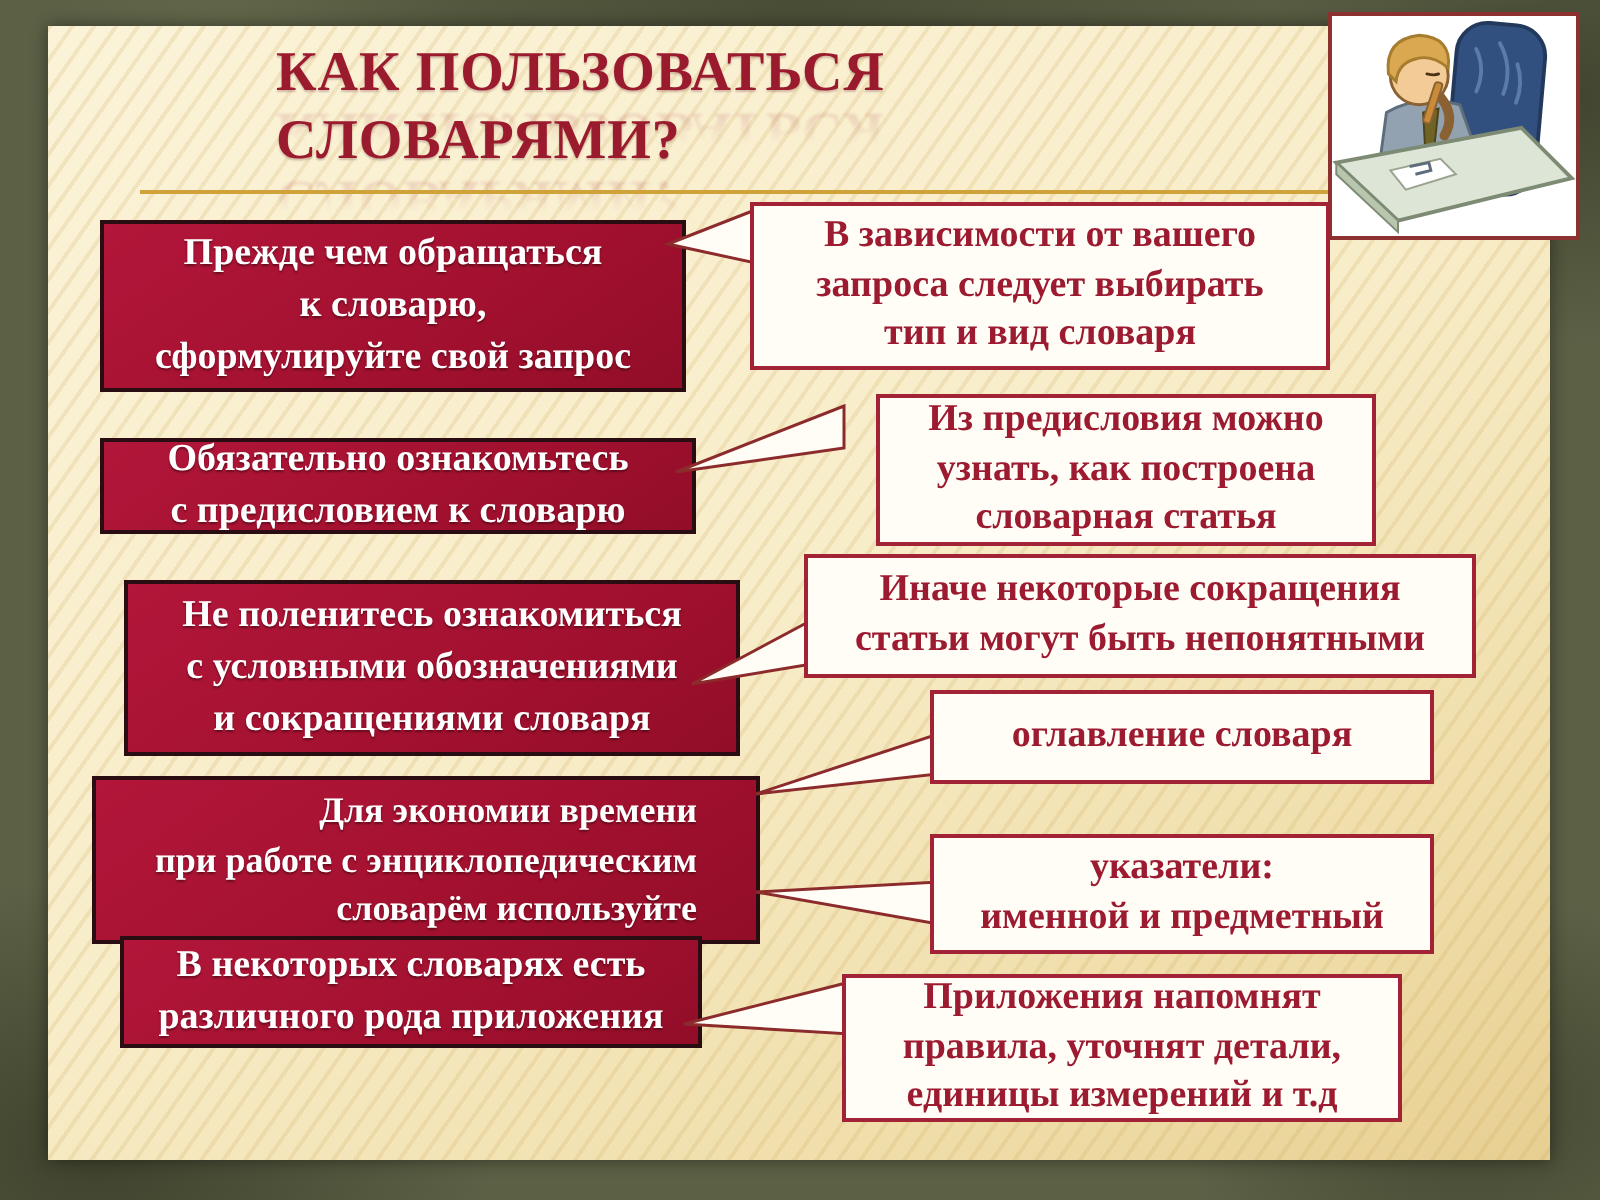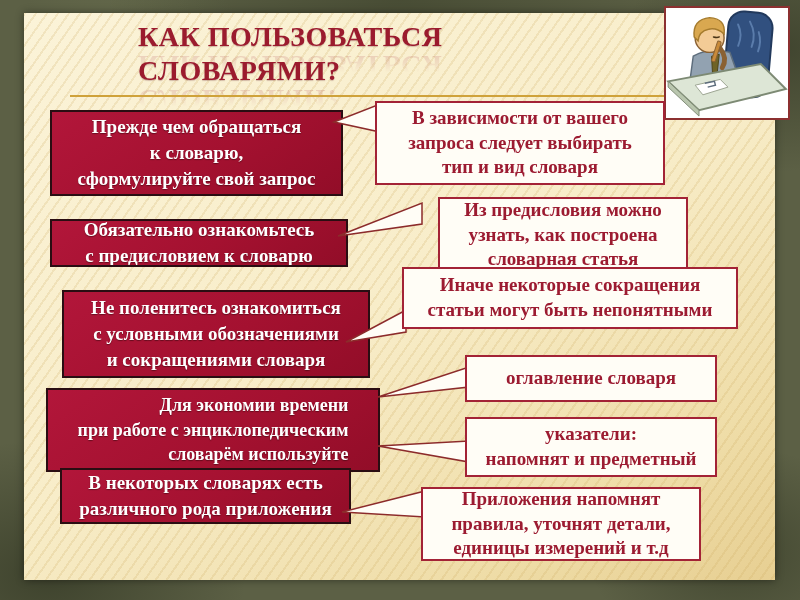--- a/index.html
+++ b/index.html
@@ -61,22 +61,22 @@
   .r5{left:60px;top:468px;width:291px;height:56px;text-align:center;}
   .wbox{
     position:absolute;box-sizing:border-box;
     background:#fffdf6;border:2px solid #a32336;color:#9c1b31;
     font-weight:bold;font-size:19px;line-height:1.3;text-align:center;
     display:flex;align-items:center;justify-content:center;
     white-space:pre-line;padding:12px 4px;overflow:hidden;
   }
   .w1{left:375px;top:101px;width:290px;height:84px;}
   .w2{left:418px;top:197px;width:250px;height:76px;margin-left:20px;}
-  .w3{left:402px;top:267px;width:336px;height:62px;}
-  .w4{left:465px;top:355px;width:252px;height:47px;}
+  .w3{left:402px;top:277px;width:336px;height:62px;}
+  .w4{left:465px;top:345px;width:252px;height:47px;}
   .w5{left:465px;top:417px;width:252px;height:60px;}
   .w6{left:421px;top:487px;width:280px;height:74px;}
   .tails{position:absolute;inset:0;pointer-events:none;}
 </style>
 </head>
 <body>
 
 <div class="slide"></div>
 
 <div class="layer">
@@ -142,17 +142,17 @@
   <div class="wbox w1">В зависимости от вашего
 запроса следует выбирать
 тип и  вид словаря</div>
   <div class="wbox w2">Из предисловия  можно
 узнать, как построена
 словарная статья</div>
   <div class="wbox w3">Иначе некоторые сокращения
 статьи могут быть непонятными</div>
   <div class="wbox w4">оглавление словаря</div>
   <div class="wbox w5">указатели:
-напомнят и предметный</div>
+именной и предметный</div>
   <div class="wbox w6">Приложения напомнят
 правила, уточнят детали,
 единицы измерений и т.д</div>
 </div>
 
 </body></html>

